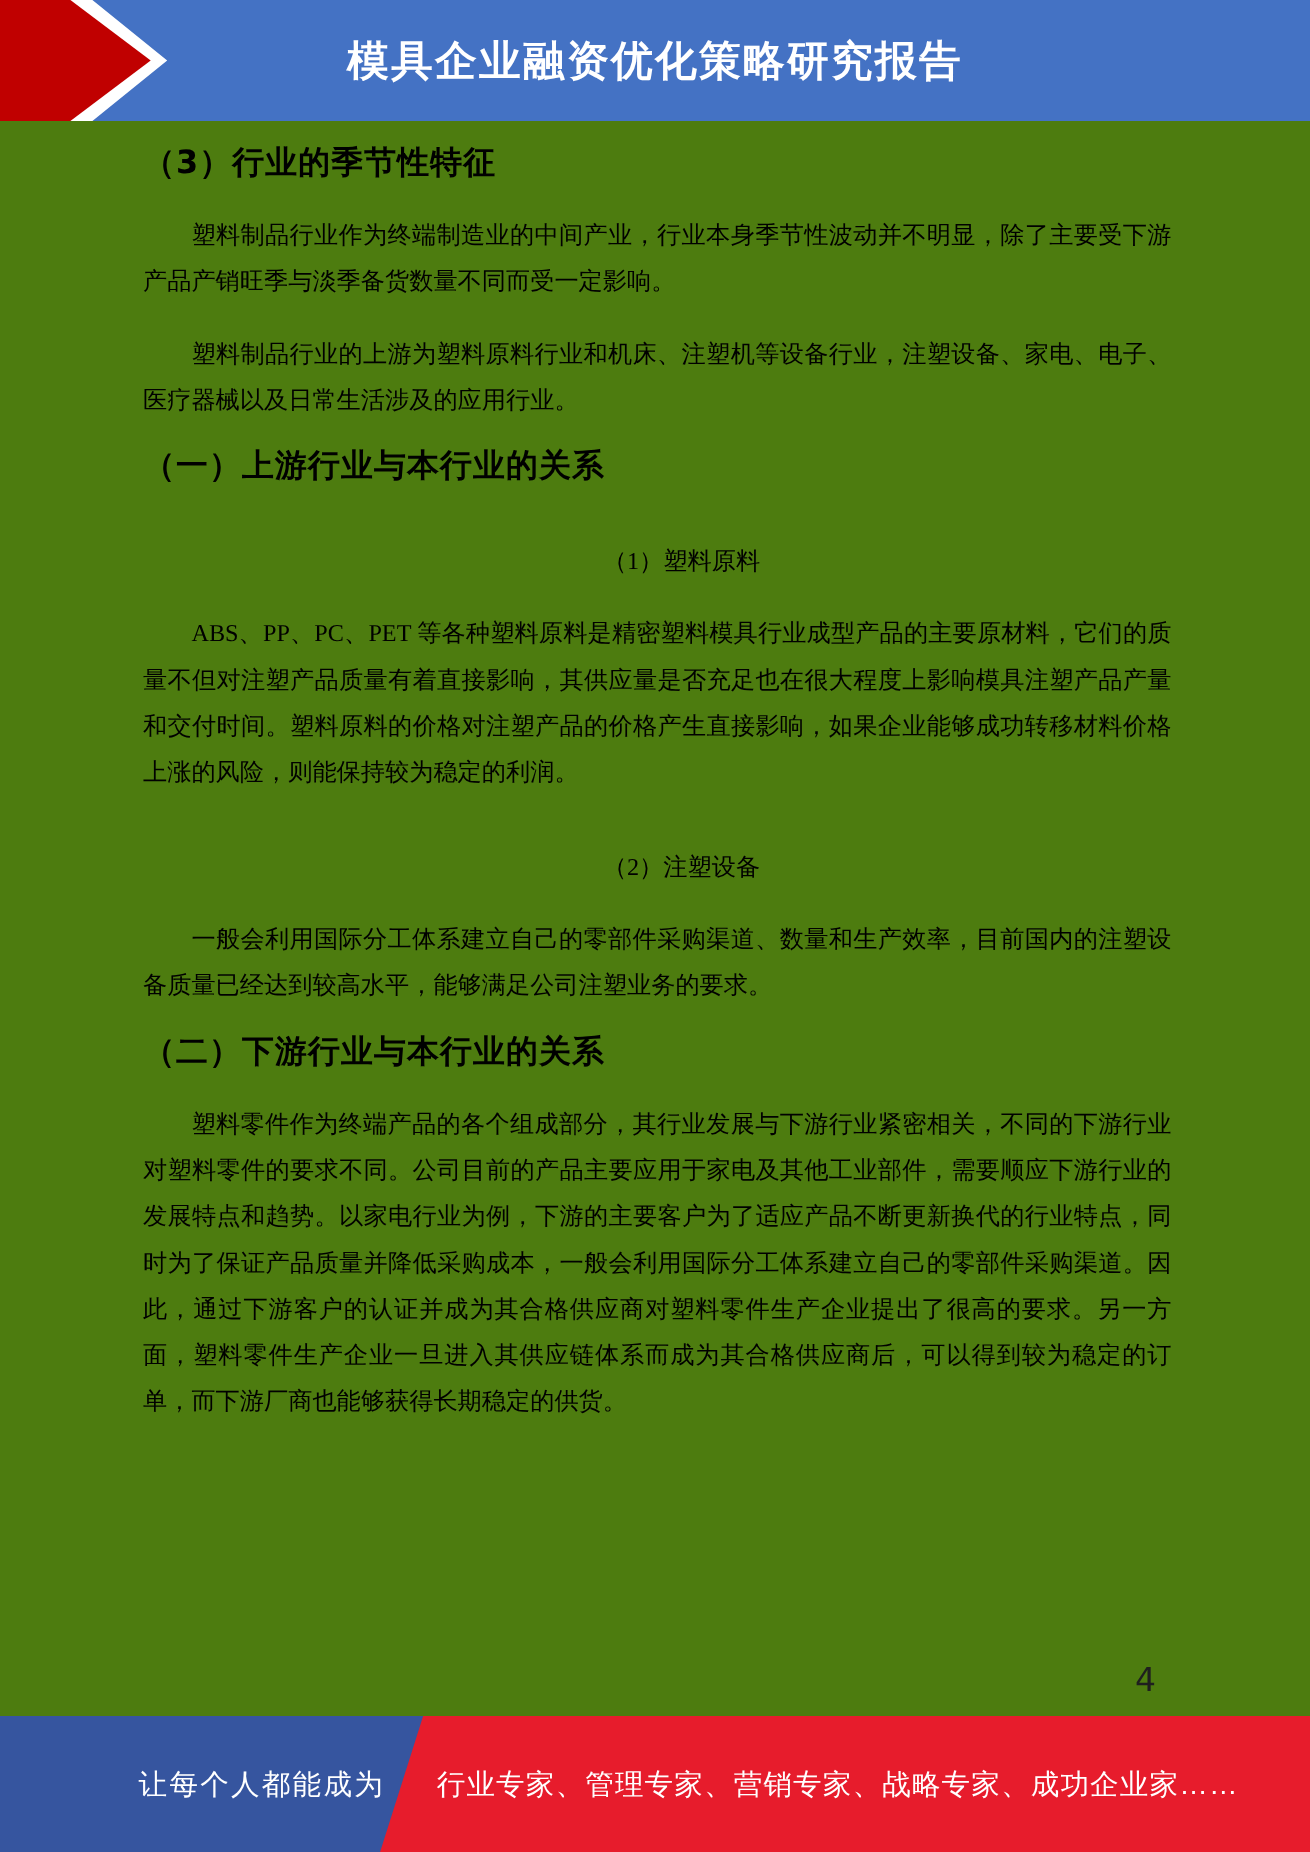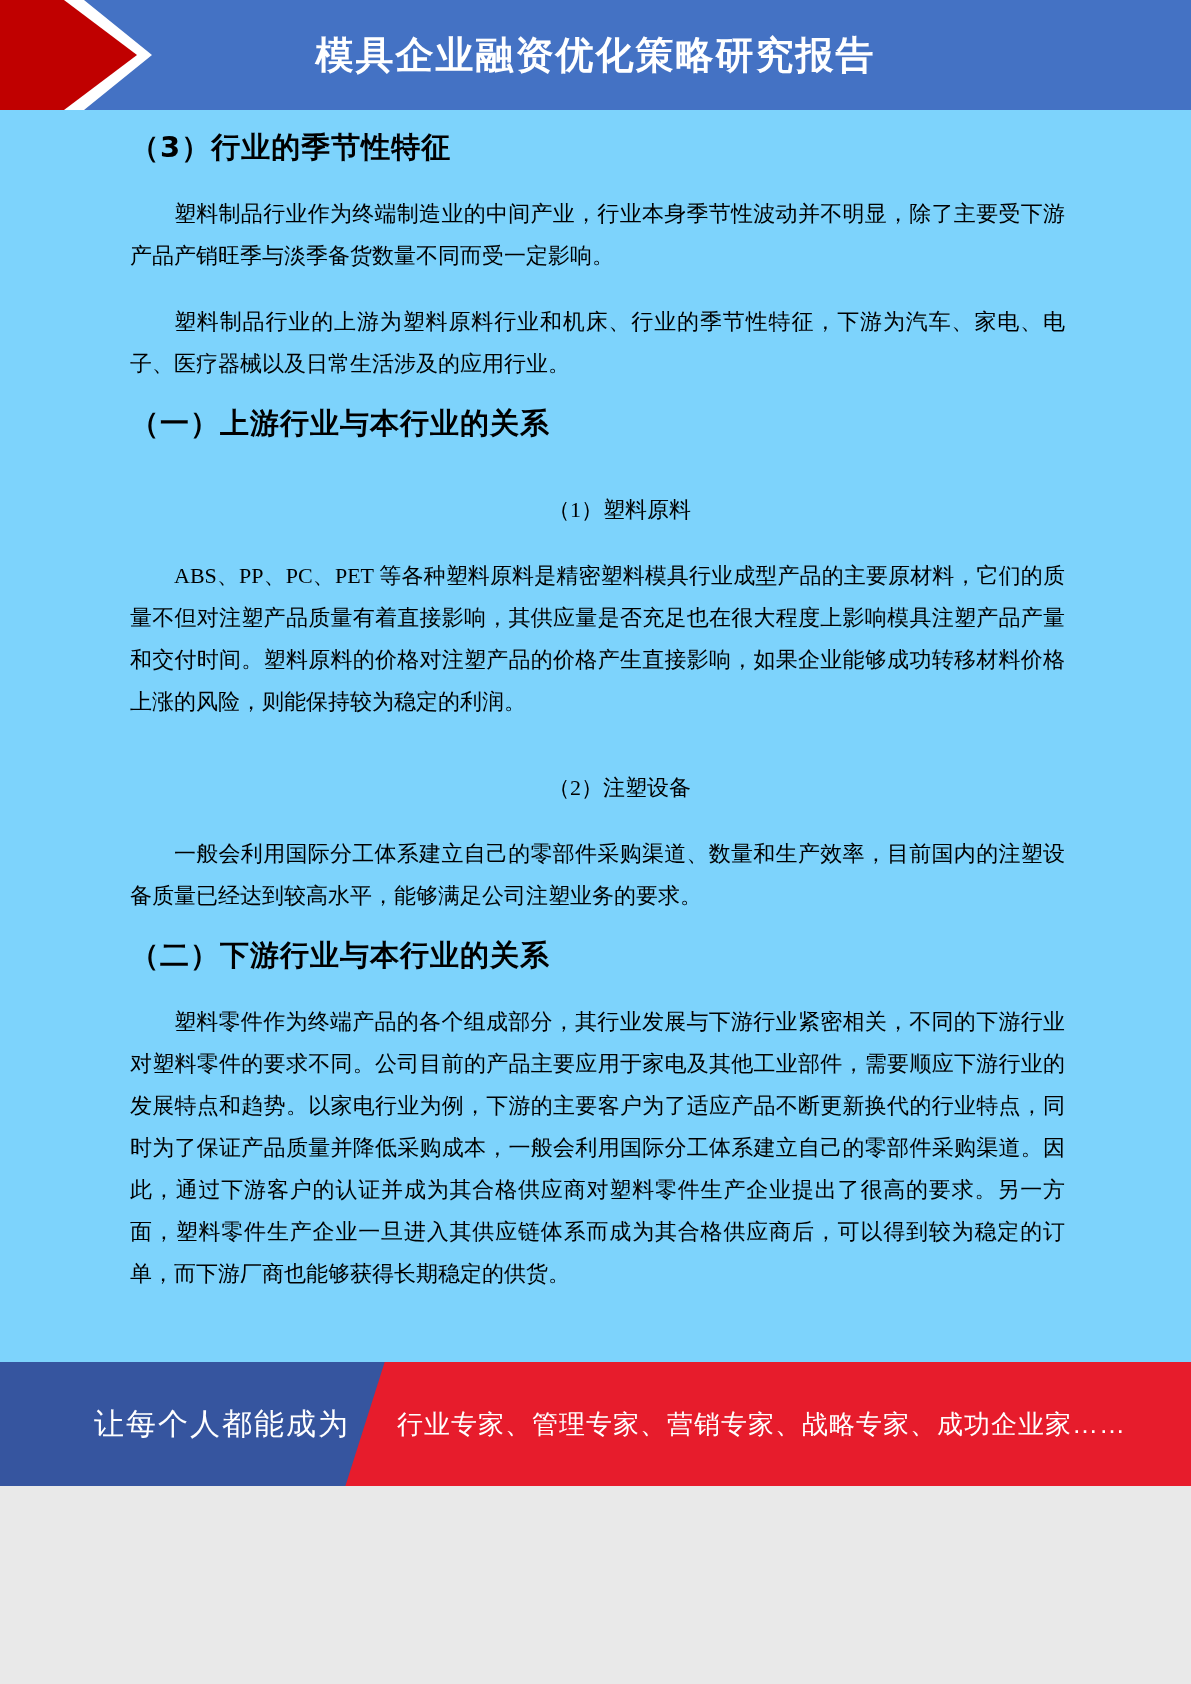--- a/index.html
+++ b/index.html
@@ -1,20 +1,20 @@
 <!DOCTYPE html>
 <html><head>
 <meta charset="utf-8">
 <style>
   html,body{margin:0;padding:0;background:#e9e9e9;}
   .page{
     position:relative;
-    width:1191px;height:1486px;
+    width:1191px;height:1684px;
     margin:0 auto;
-    background:#7dd3fc;
+    background:#4d7c0f;
     overflow:hidden;
     color:#000;
     font-family:"Liberation Serif","DejaVu Serif",serif;
   }
   
   .banner{
     position:absolute;top:0;left:0;width:1191px;height:110px;
     background:#4472c4;
   }
   .banner-arrow{position:absolute;top:0;left:0;display:block;}
@@ -52,21 +52,21 @@
   }
   .footer-red{
     position:absolute;top:0;left:0;width:100%;height:100%;
     background:#e71c2c;
     clip-path:polygon(32.3% 0, 100% 0, 100% 100%, 29% 100%);
   }
   .footer-left{
     position:absolute;top:0;left:0;width:350px;height:100%;
     display:flex;align-items:center;justify-content:flex-end;
     color:#fff;font-family:"DejaVu Sans","Liberation Sans",sans-serif;
-    font-size:30px;letter-spacing:2px;white-space:nowrap;
+    font-size:26px;letter-spacing:2px;white-space:nowrap;
   }
   .footer-right{
     position:absolute;top:0;left:397px;right:0;height:100%;
     display:flex;align-items:center;justify-content:flex-start;
     color:#fff;font-family:Liberation Sans, sans-serif;
     font-size:26px;letter-spacing:1px;white-space:nowrap;
   }
 </style>
 </head>
 <body>
@@ -81,21 +81,21 @@
     <div class="banner-title">模具企业融资优化策略研究报告</div>
   </div>
 
   <div class="content">
 
     <h2 class="h-big h-first">（3）行业的季节性特征</h2>
 
     <p class="para">塑料制品行业作为终端制造业的中间产业，行业本身季节性波动并不明显，除了主要受下游产品产销旺季与淡季备货数量不同而受一定影响。</p>
 
 
-    <p class="para">塑料制品行业的上游为塑料原料行业和机床、行业的季节性特征，下游为汽车、家电、电子、医疗器械以及日常生活涉及的应用行业。</p>
+    <p class="para">塑料制品行业的上游为塑料原料行业和机床、注塑机等设备行业，注塑设备、家电、电子、医疗器械以及日常生活涉及的应用行业。</p>
 
     <h2 class="h-big">（一）上游行业与本行业的关系</h2>
 
 
     <p class="sub">（1）塑料原料</p>
 
     <p class="para">ABS、PP、PC、PET 等各种塑料原料是精密塑料模具行业成型产品的主要原材料，它们的质量不但对注塑产品质量有着直接影响，其供应量是否充足也在很大程度上影响模具注塑产品产量和交付时间。塑料原料的价格对注塑产品的价格产生直接影响，如果企业能够成功转移材料价格上涨的风险，则能保持较为稳定的利润。</p>
 
     <p class="sub">（2）注塑设备</p>
 

